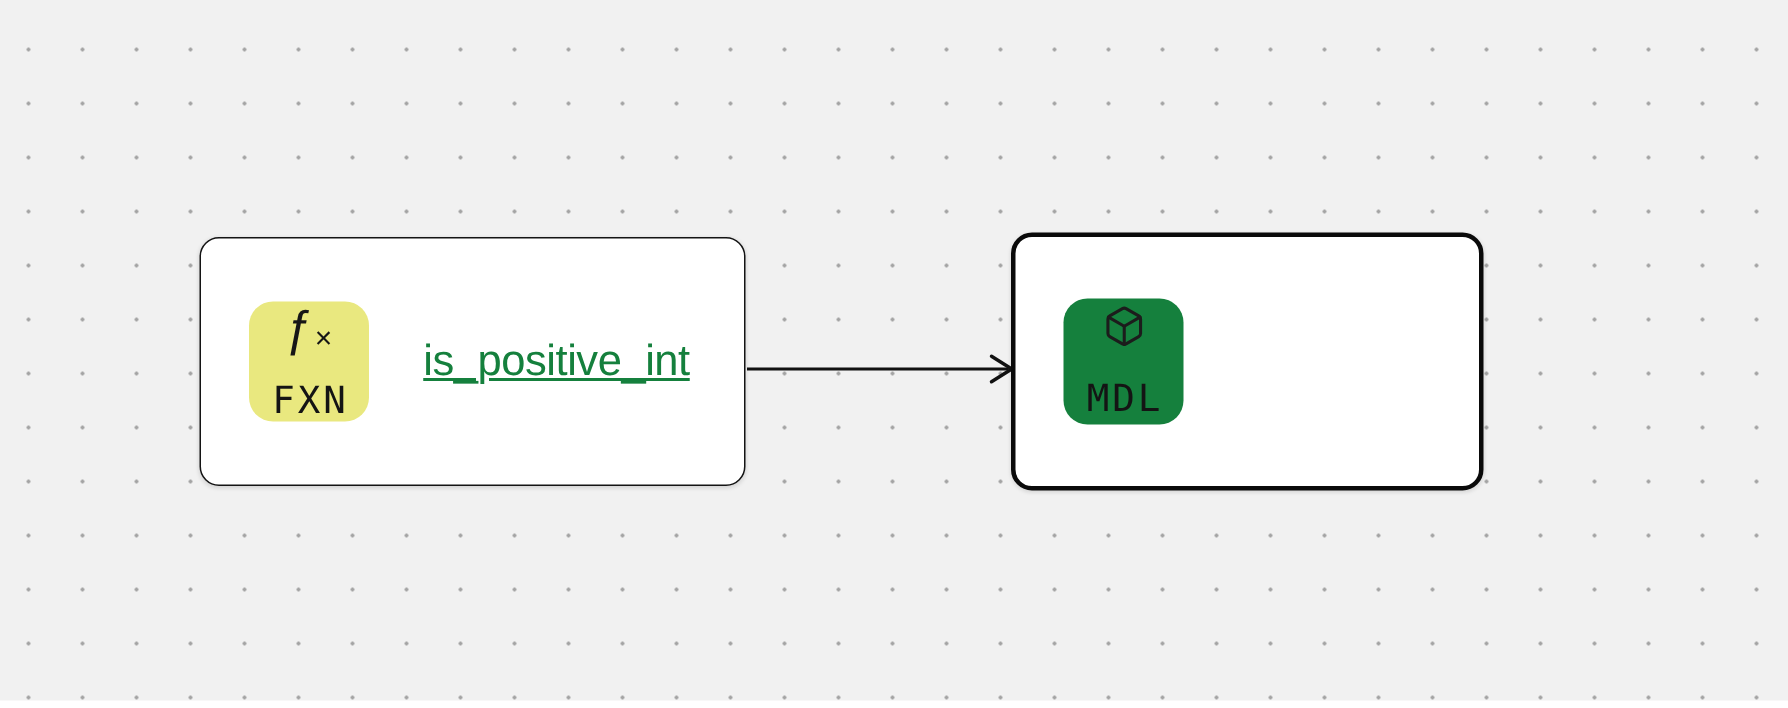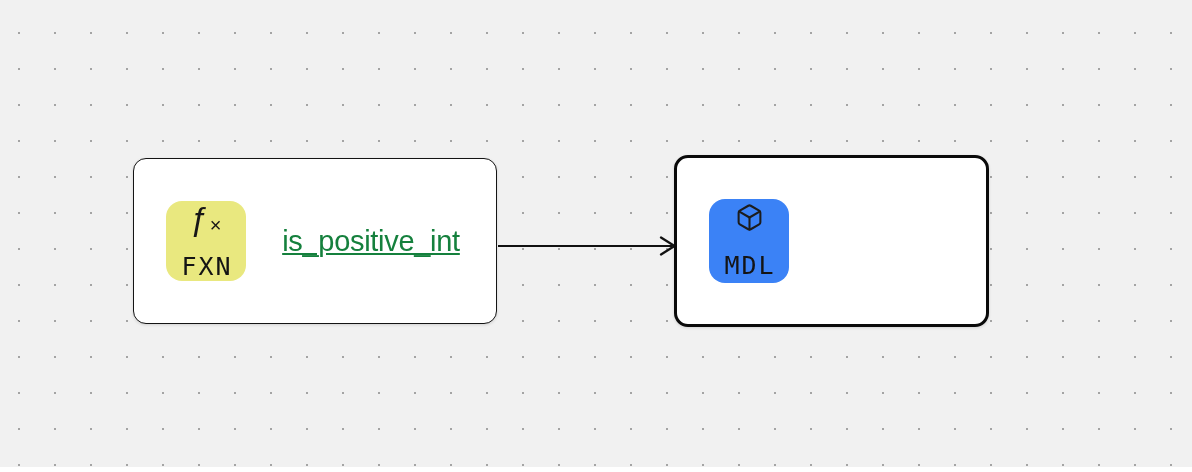--- a/index.html
+++ b/index.html
@@ -110,21 +110,21 @@
       <div class="fx-glyph">
         <span class="fx-f">ƒ</span>
         <span class="fx-x">×</span>
       </div>
       <div class="badge-tag">FXN</div>
     </div>
     <div class="node-label">is_positive_int</div>
   </div>
 
   <div class="node node-right selected">
-    <div class="badge badge-mdl" style="background-color: #3b82f6;">
+    <div class="badge badge-mdl" style="background-color: #15803d;">
       <svg class="cube-icon-svg" width="29" height="29" viewBox="0 0 24 24" fill="none" stroke="#1c1c1c" stroke-width="1.7" stroke-linecap="round" stroke-linejoin="round">
         <path d="M21 8a2 2 0 0 0-1-1.73l-7-4a2 2 0 0 0-2 0l-7 4A2 2 0 0 0 3 8v8a2 2 0 0 0 1 1.73l7 4a2 2 0 0 0 2 0l7-4A2 2 0 0 0 21 16Z"></path>
         <path d="m3.3 7 8.7 5 8.7-5"></path>
         <path d="M12 22V12"></path>
       </svg>
       <div class="badge-tag">MDL</div>
     </div>
   </div>
 
   <div class="bottom-strip"></div>

